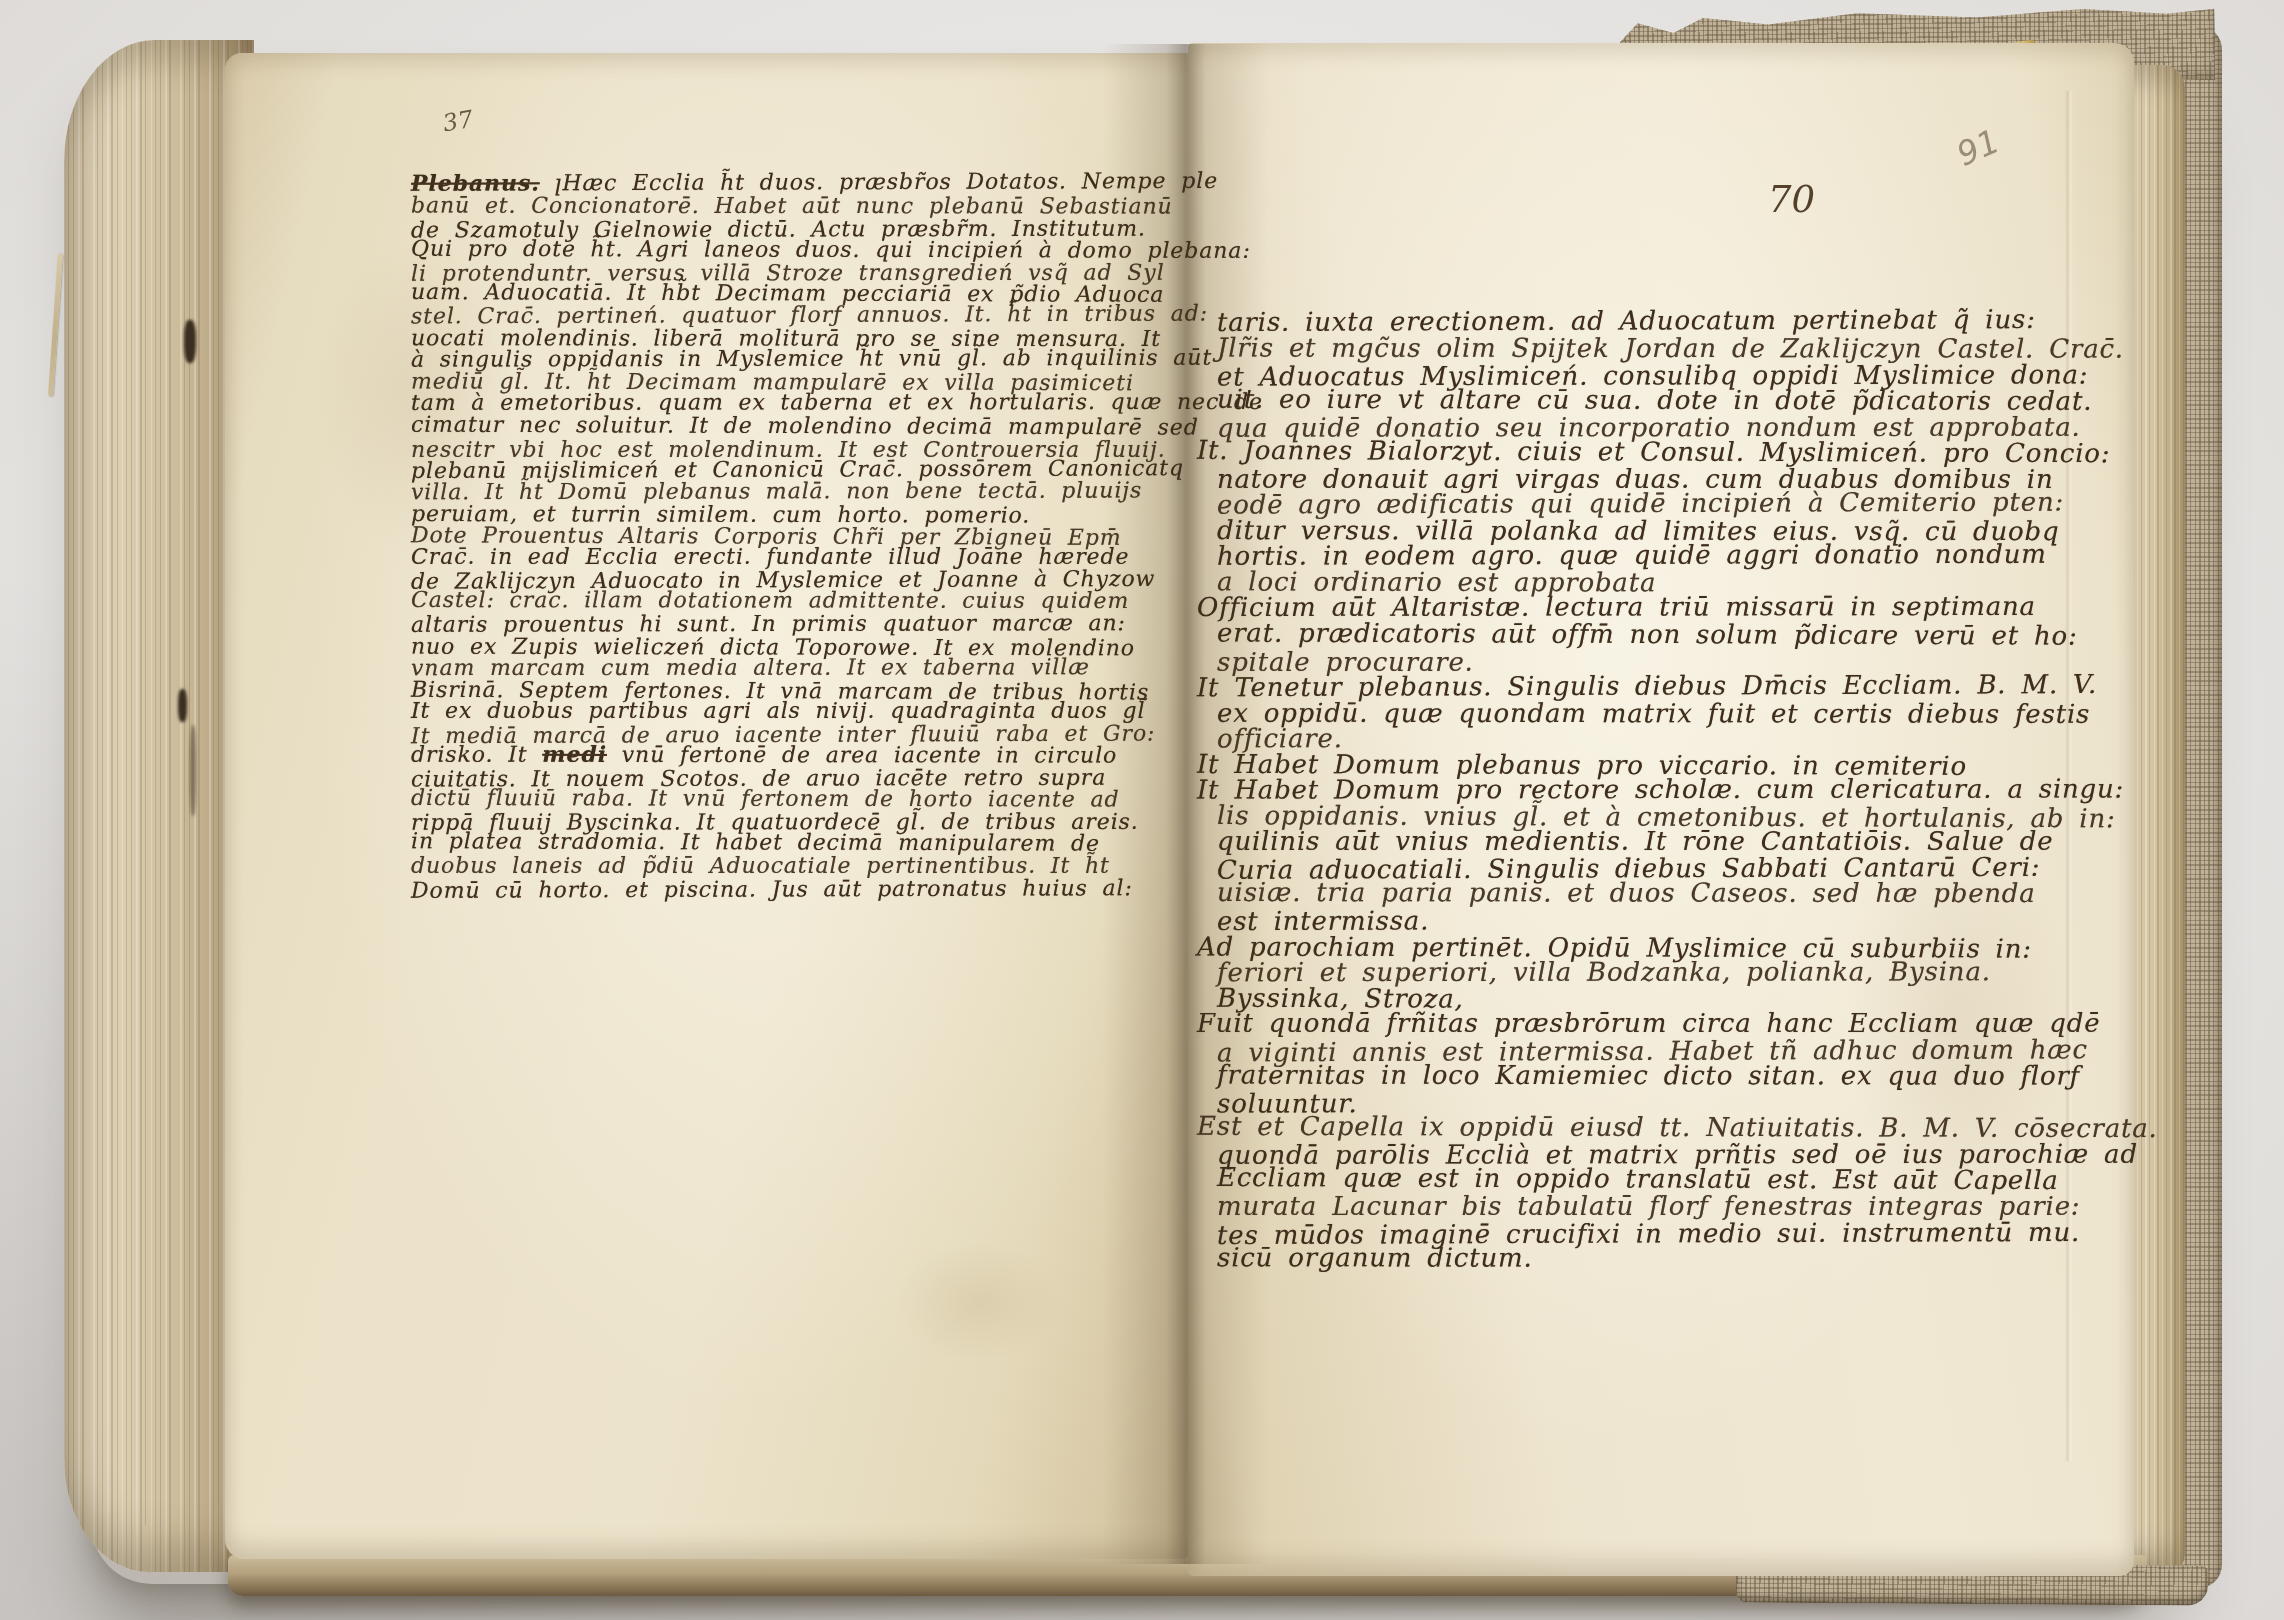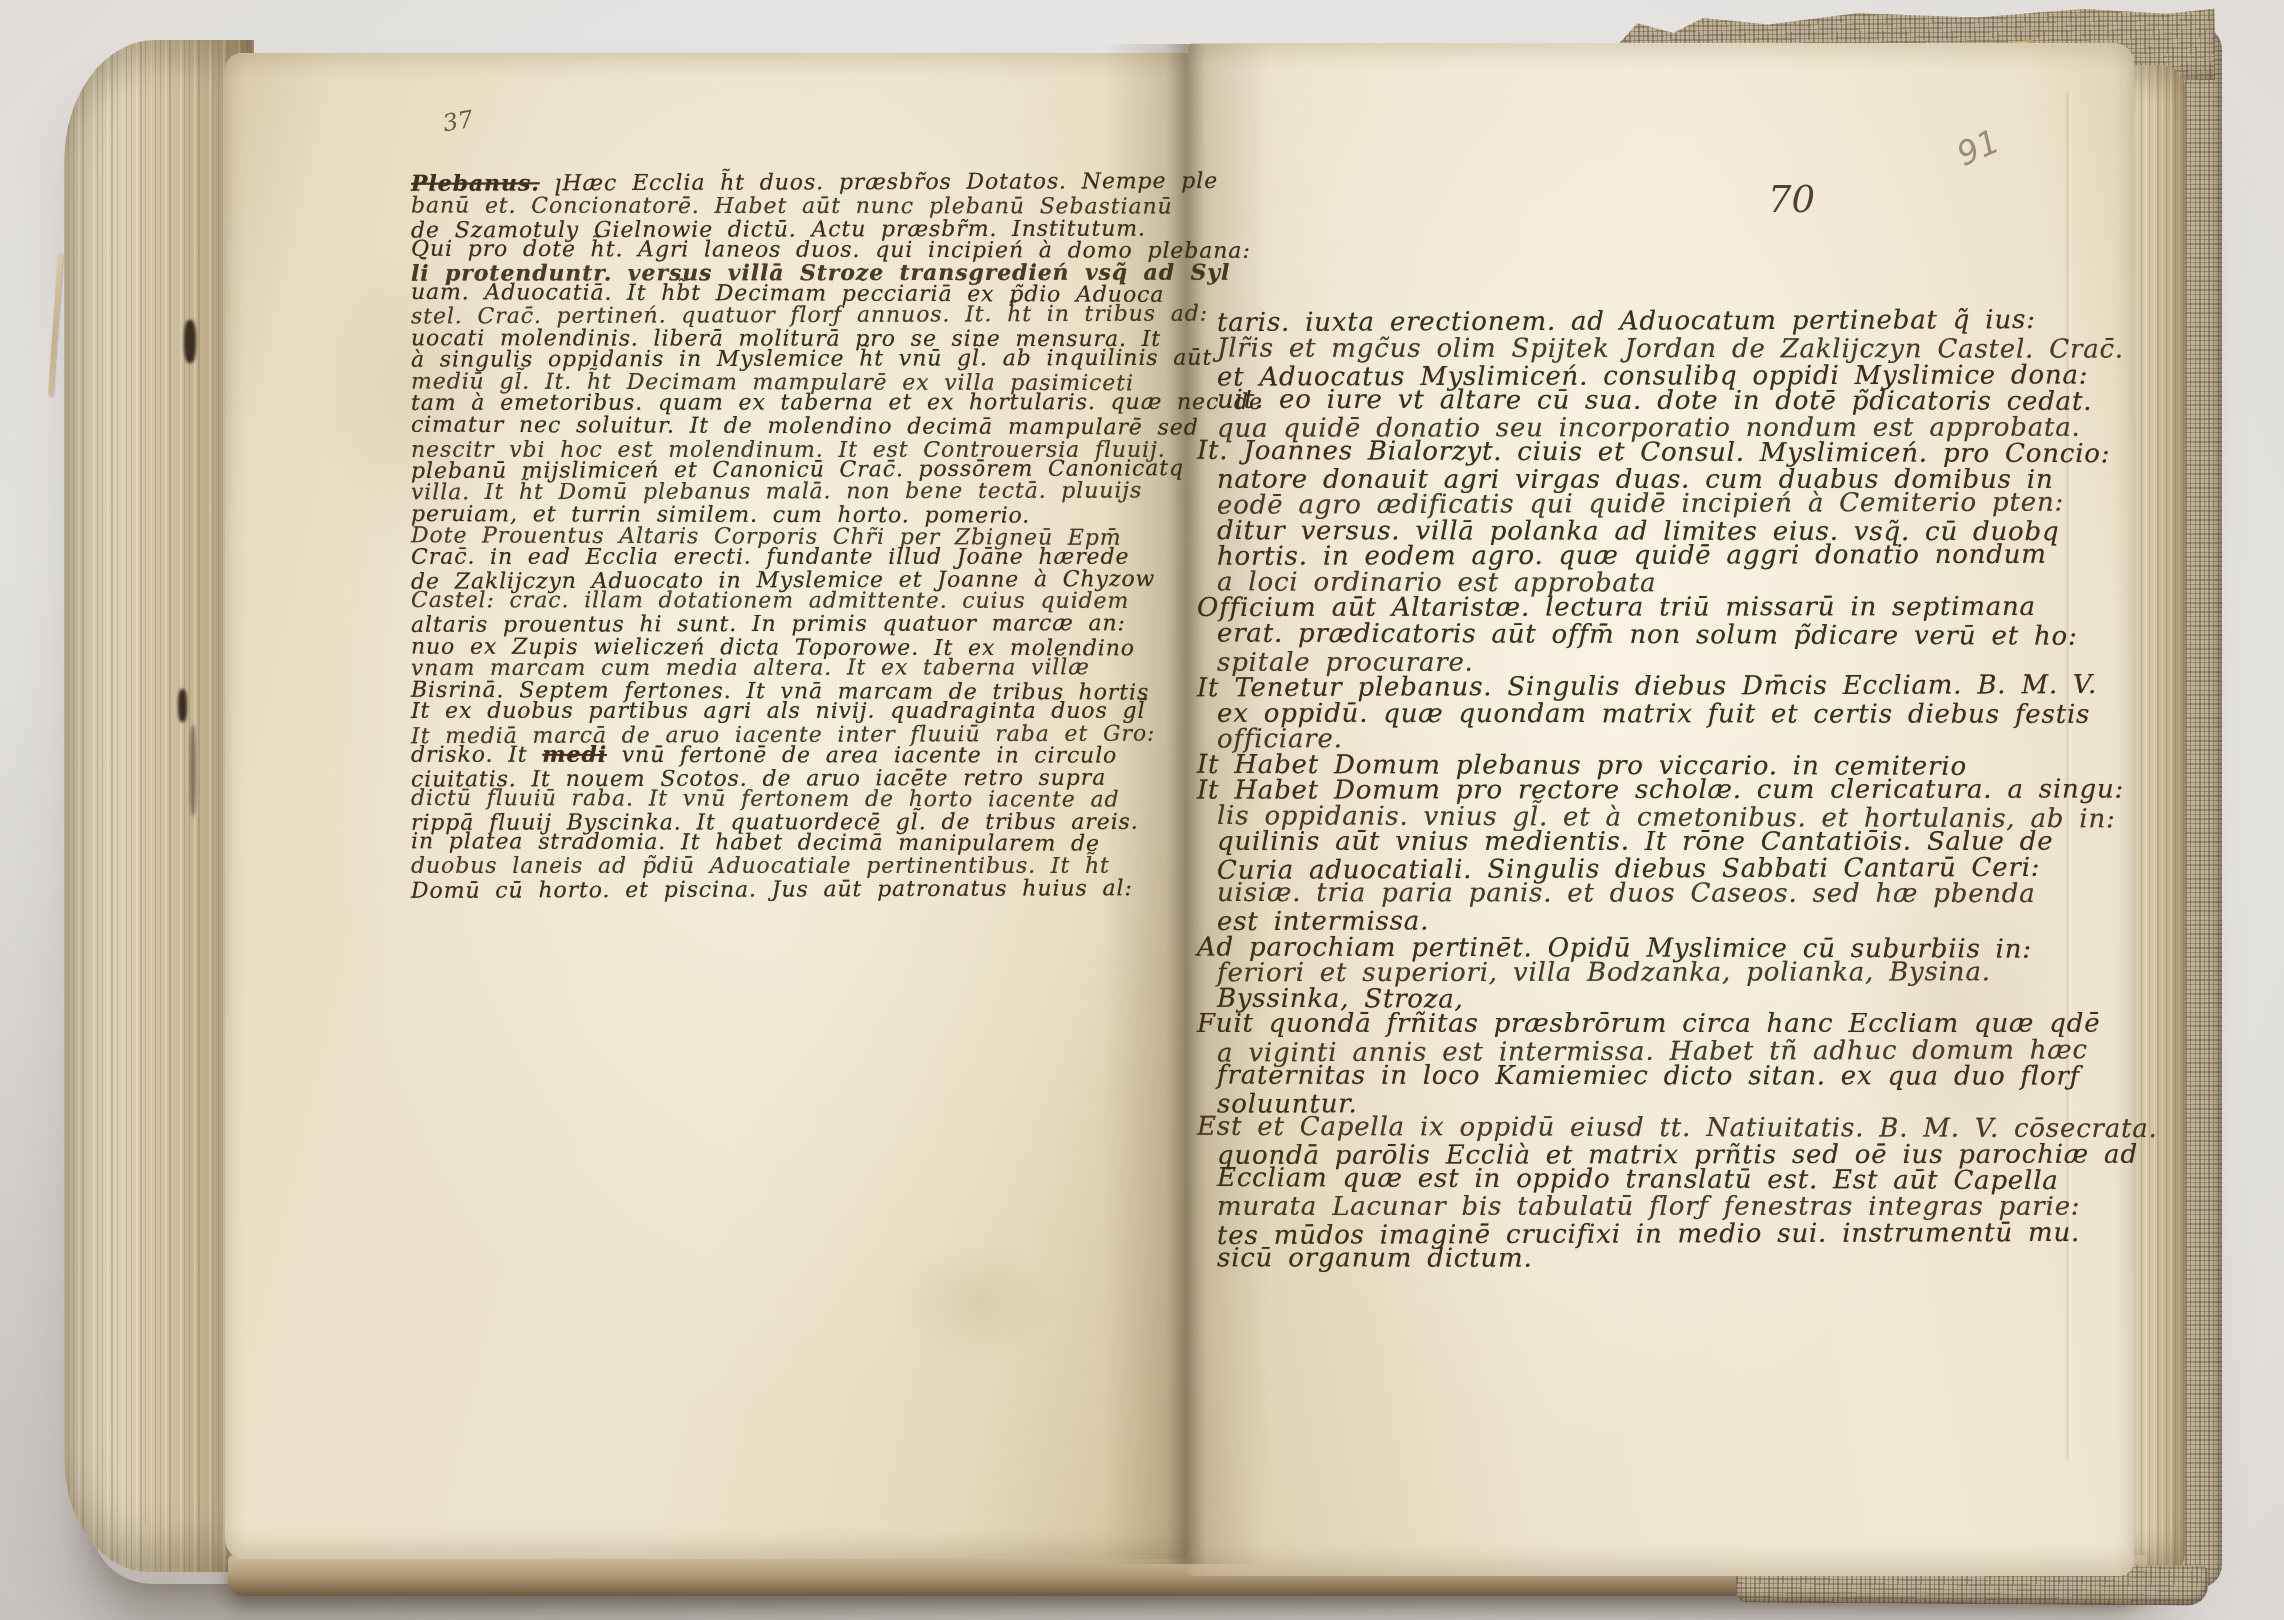--- a/index.html
+++ b/index.html
@@ -143,21 +143,21 @@
 
   <div id="folio-left" class="folio">37</div>
   <div id="pagenum-ink" class="folio">70</div>
   <div id="pagenum-pencil" class="folio">91</div>
 
   <div id="left-text" class="ms-text">
       <div class="ms-line" style="transform: translateY(-1.5px) rotate(-0.21deg); opacity: 1;"><span class="struck">Plebanus.</span> ꞁHæc Ecclia h̃t duos. præsbr̃os Dotatos. Nempe ple</div>
       <div class="ms-line" style="transform: translateY(0px) rotate(0.07deg); opacity: 0.93;">banū et. Concionatorē. Habet aūt nunc plebanū Sebastianū</div>
       <div class="ms-line" style="transform: translateY(1.5px) rotate(-0.14deg); opacity: 1;">de Szamotuly Gielnowie dictū. Actu præsbr̃m. Institutum.</div>
       <div class="ms-line" style="transform: translateY(-0.3px) rotate(0.14deg); opacity: 1;">Qui pro dote h̃t. Agri laneos duos. qui incipień à domo plebana:</div>
-      <div class="ms-line" style="transform: translateY(1.2px) rotate(-0.07deg); opacity: 0.93; font-weight: bold;">li protenduntr. versus villā Stroze transgredień vsq̃ ad Syl</div>
+      <div class="ms-line" style="transform: translateY(1.2px) rotate(-0.07deg); opacity: 0.93;">li protenduntr. versus villā Stroze transgredień vsq̃ ad Syl</div>
       <div class="ms-line" style="transform: translateY(-0.6px) rotate(0.21deg); opacity: 1;">uam. Aduocatiā. It hb̃t Decimam pecciariā ex p̃dio Aduoca</div>
       <div class="ms-line" style="transform: translateY(-0.9px) rotate(-0.21deg); opacity: 0.93;">stel. Crac̄. pertineń. quatuor florƒ annuos. It. h̃t in tribus ad:</div>
       <div class="ms-line" style="transform: translateY(0.6px) rotate(0.07deg); opacity: 1;">uocati molendinis. liberā moliturā pro se sine mensura. It</div>
       <div class="ms-line" style="transform: translateY(-1.2px) rotate(-0.14deg); opacity: 1;">à singulis oppidanis in Myslemice h̃t vnū gl̃. ab inquilinis aūt</div>
       <div class="ms-line" style="transform: translateY(0.3px) rotate(0.14deg); opacity: 0.93;">mediū gl̃. It. h̃t Decimam mampularē ex villa pasimiceti</div>
       <div class="ms-line" style="transform: translateY(-1.5px) rotate(-0.07deg); opacity: 1;">tam à emetoribus. quam ex taberna et ex hortularis. quæ nec de</div>
       <div class="ms-line" style="transform: translateY(0px) rotate(0.21deg); opacity: 1;">cimatur nec soluitur. It de molendino decimā mampularē sed</div>
       <div class="ms-line" style="transform: translateY(1.5px) rotate(0deg); opacity: 0.93;">nescitr vbi hoc est molendinum. It est Controuersia fluuij.</div>
       <div class="ms-line" style="transform: translateY(-0.3px) rotate(-0.21deg); opacity: 1;">plebanū mijslimiceń et Canonicū Crac̄. possōrem Canonicatq</div>
       <div class="ms-line" style="transform: translateY(-0.6px) rotate(-0.14deg); opacity: 0.93;">villa. It h̃t Domū plebanus malā. non bene tectā. pluuijs</div>

